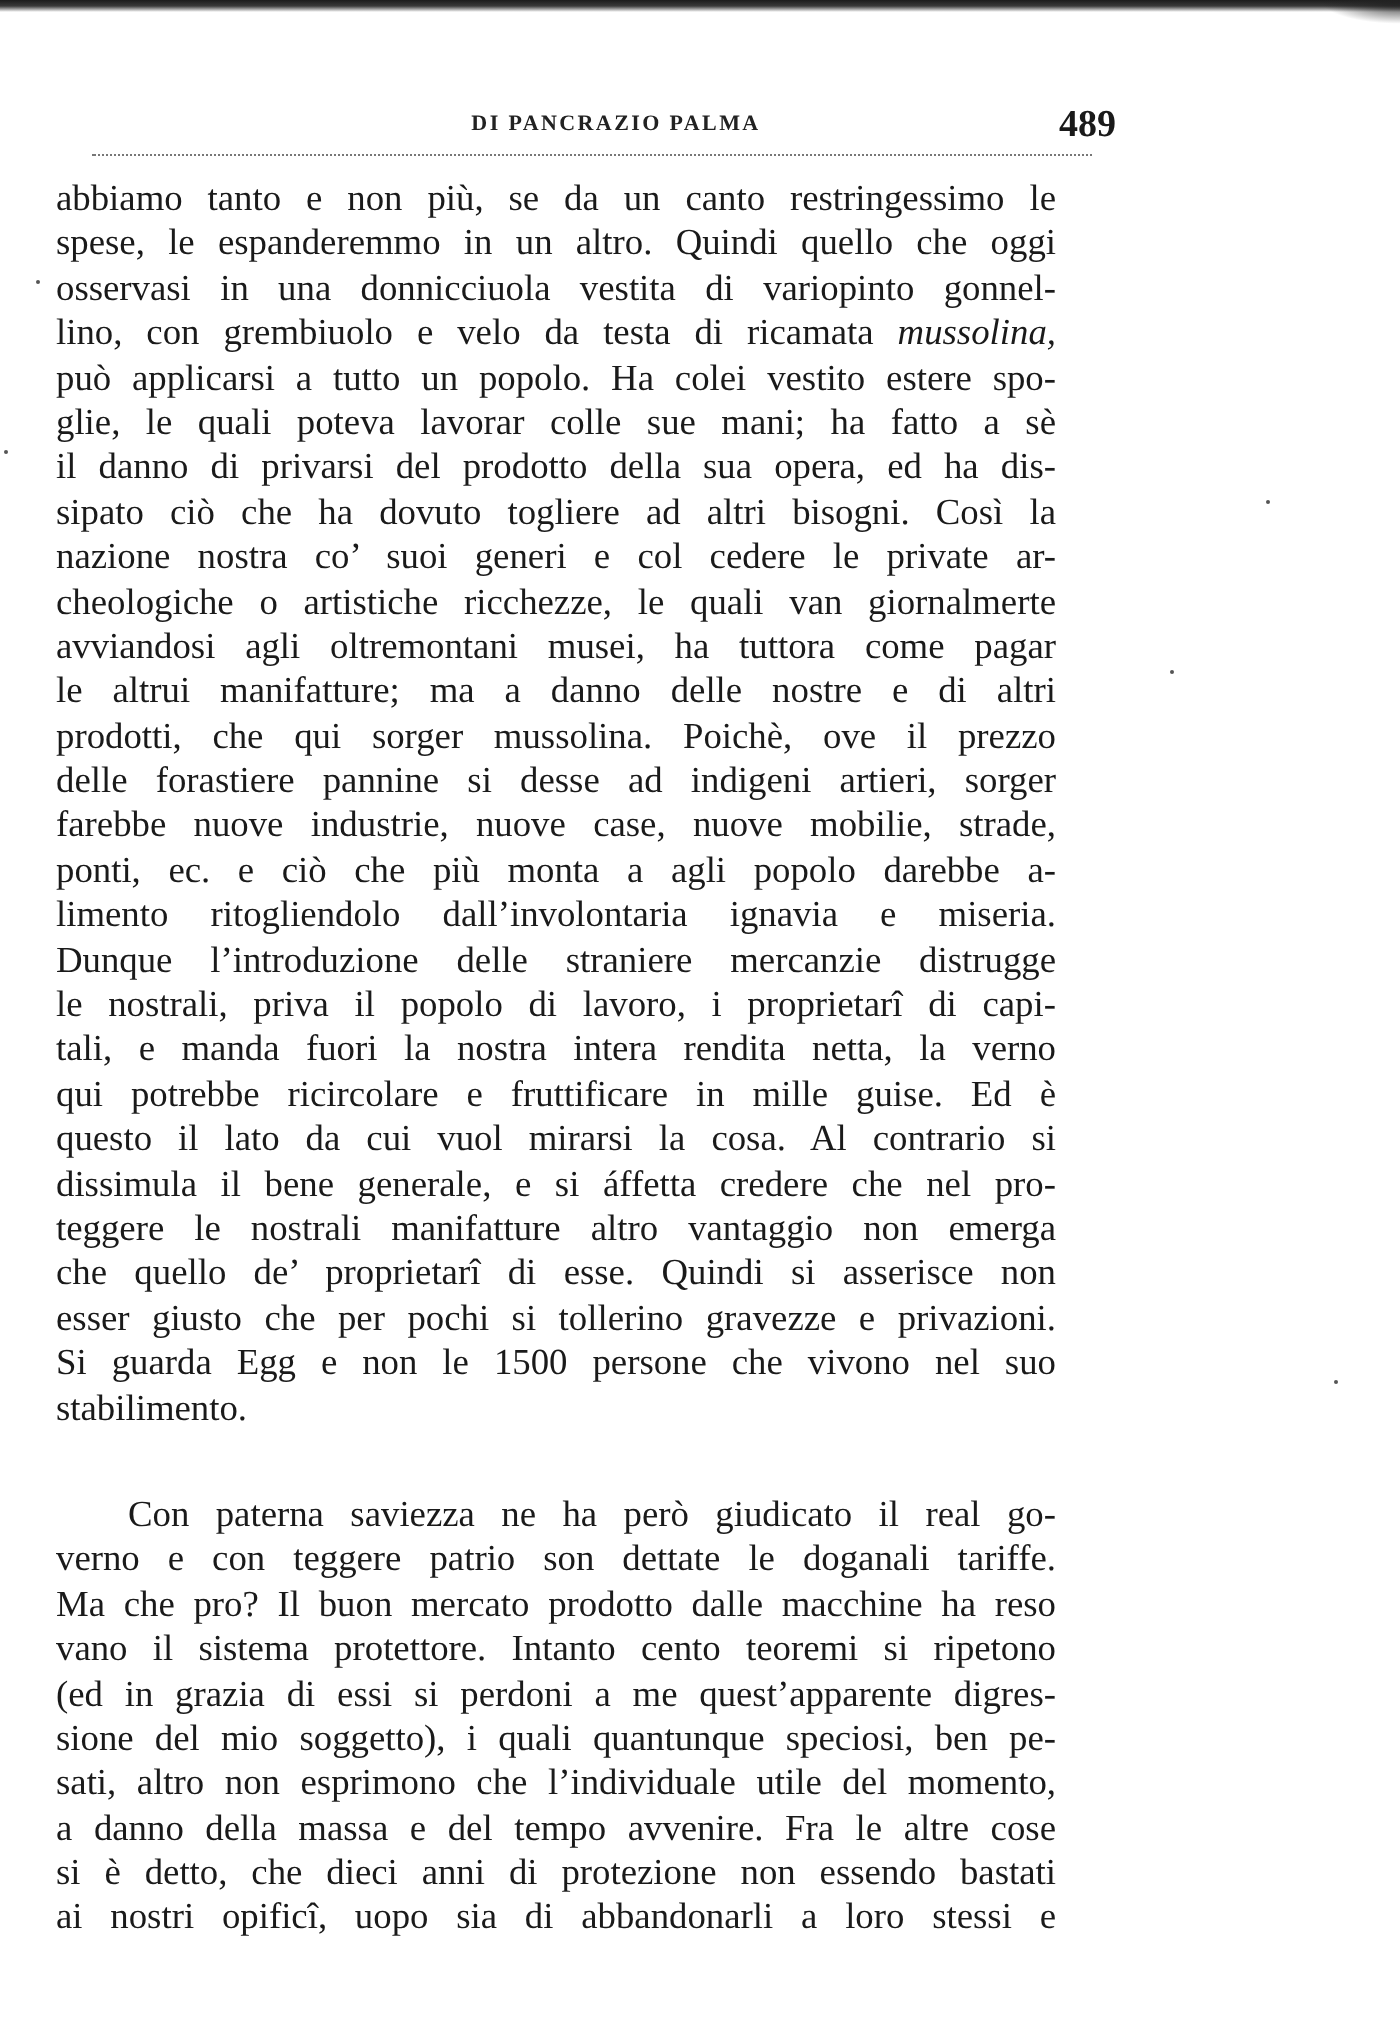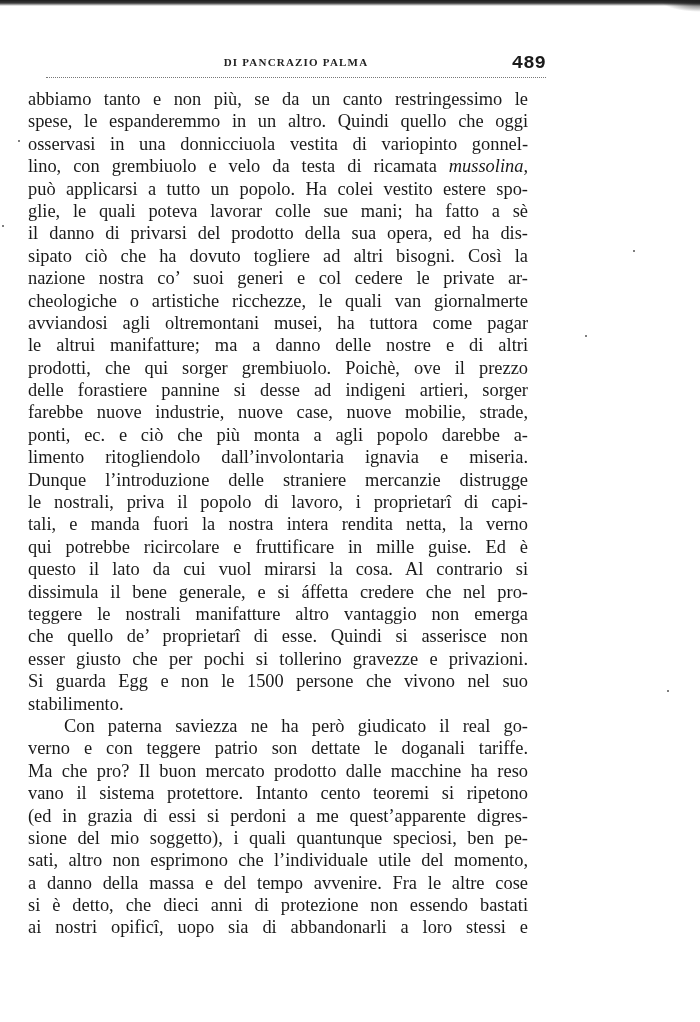--- a/index.html
+++ b/index.html
@@ -9,45 +9,45 @@
     }
     .scan-edge {
       position: absolute; left: 0; top: 0; width: 700px; height: 6px;
       background: linear-gradient(to bottom, #1c1c1c 0%, #3a3a3a 50%, rgba(255,255,255,0) 100%);
     }
     .scan-edge-right {
       position: absolute; right: 0; top: 0; width: 40px; height: 12px;
       background: radial-gradient(ellipse at top right, #222 0%, rgba(255,255,255,0) 70%);
     }
     .running-head {
-      position: absolute; left: 46px; top: 52px; width: 500px; height: 24px;
+      position: absolute; left: 58px; top: 52px; width: 500px; height: 24px;
     }
     .running-title {
       position: absolute; left: 0; right: 0; top: 4px; text-align: center;
       font-family: "Liberation Serif", serif; font-size: 11px; letter-spacing: 1.2px;
       font-weight: bold; color: #222;
     }
     .page-number {
-      position: absolute; right: 0; top: 0; font-family: Liberation Mono, monospace;
+      position: absolute; right: 0; top: 0; font-family: Liberation Serif, serif;
       font-size: 19px; font-weight: bold; color: #1a1a1a;
     }
     .head-rule {
       position: absolute; left: 46px; top: 77px; width: 500px; height: 0;
       border-top: 1px dotted #777;
     }
     .body-text {
       position: absolute; left: 28px; top: 88px; width: 500px;
       font-family: "Liberation Serif", serif; font-size: 18.4px; line-height: 22.4px;
     }
     .line {
       display: block; height: 22.4px; white-space: nowrap;
       text-align: justify; text-align-last: justify;
     }
     .line.last { text-align-last: left; }
-    .line.indent { padding-left: 36px; }
+    .line.indent { padding-left: 36px; margin-top: 31px; }
     .em { font-style: italic; }
     .speck { position: absolute; width: 2px; height: 2px; background: #555; border-radius: 1px; }
   </style>
 </head>
 <body>
 
 <div class="scan-edge"></div>
 <div class="scan-edge-right"></div>
 
 <div class="running-head">
@@ -62,21 +62,21 @@
   <span class="line">osservasi in una donnicciuola vestita di variopinto gonnel-</span>
   <span class="line"><span>lino, con grembiuolo e velo da testa di ricamata </span><span class="em">mussolina,</span></span>
   <span class="line">può applicarsi a tutto un popolo. Ha colei vestito estere spo-</span>
   <span class="line">glie, le quali poteva lavorar colle sue mani; ha fatto a sè</span>
   <span class="line">il danno di privarsi del prodotto della sua opera, ed ha dis-</span>
   <span class="line">sipato ciò che ha dovuto togliere ad altri bisogni. Così la</span>
   <span class="line">nazione nostra co’ suoi generi e col cedere le private ar-</span>
   <span class="line">cheologiche o artistiche ricchezze, le quali van giornalmerte</span>
   <span class="line">avviandosi agli oltremontani musei, ha tuttora come pagar</span>
   <span class="line">le altrui manifatture; ma a danno delle nostre e di altri</span>
-  <span class="line">prodotti, che qui sorger grembiuolo. Poichè, ove il prezzo</span>
+  <span class="line">prodotti, che qui sorger mussolina. Poichè, ove il prezzo</span>
   <span class="line">delle forastiere pannine si desse ad indigeni artieri, sorger</span>
   <span class="line">farebbe nuove industrie, nuove case, nuove mobilie, strade,</span>
   <span class="line">ponti, ec. e ciò che più monta a agli popolo darebbe a-</span>
   <span class="line">limento ritogliendolo dall’involontaria ignavia e miseria.</span>
   <span class="line">Dunque l’introduzione delle straniere mercanzie distrugge</span>
   <span class="line">le nostrali, priva il popolo di lavoro, i proprietarî di capi-</span>
   <span class="line">tali, e manda fuori la nostra intera rendita netta, la verno</span>
   <span class="line">qui potrebbe ricircolare e fruttificare in mille guise. Ed è</span>
   <span class="line">questo il lato da cui vuol mirarsi la cosa. Al contrario si</span>
   <span class="line">dissimula il bene generale, e si áffetta credere che nel pro-</span>

